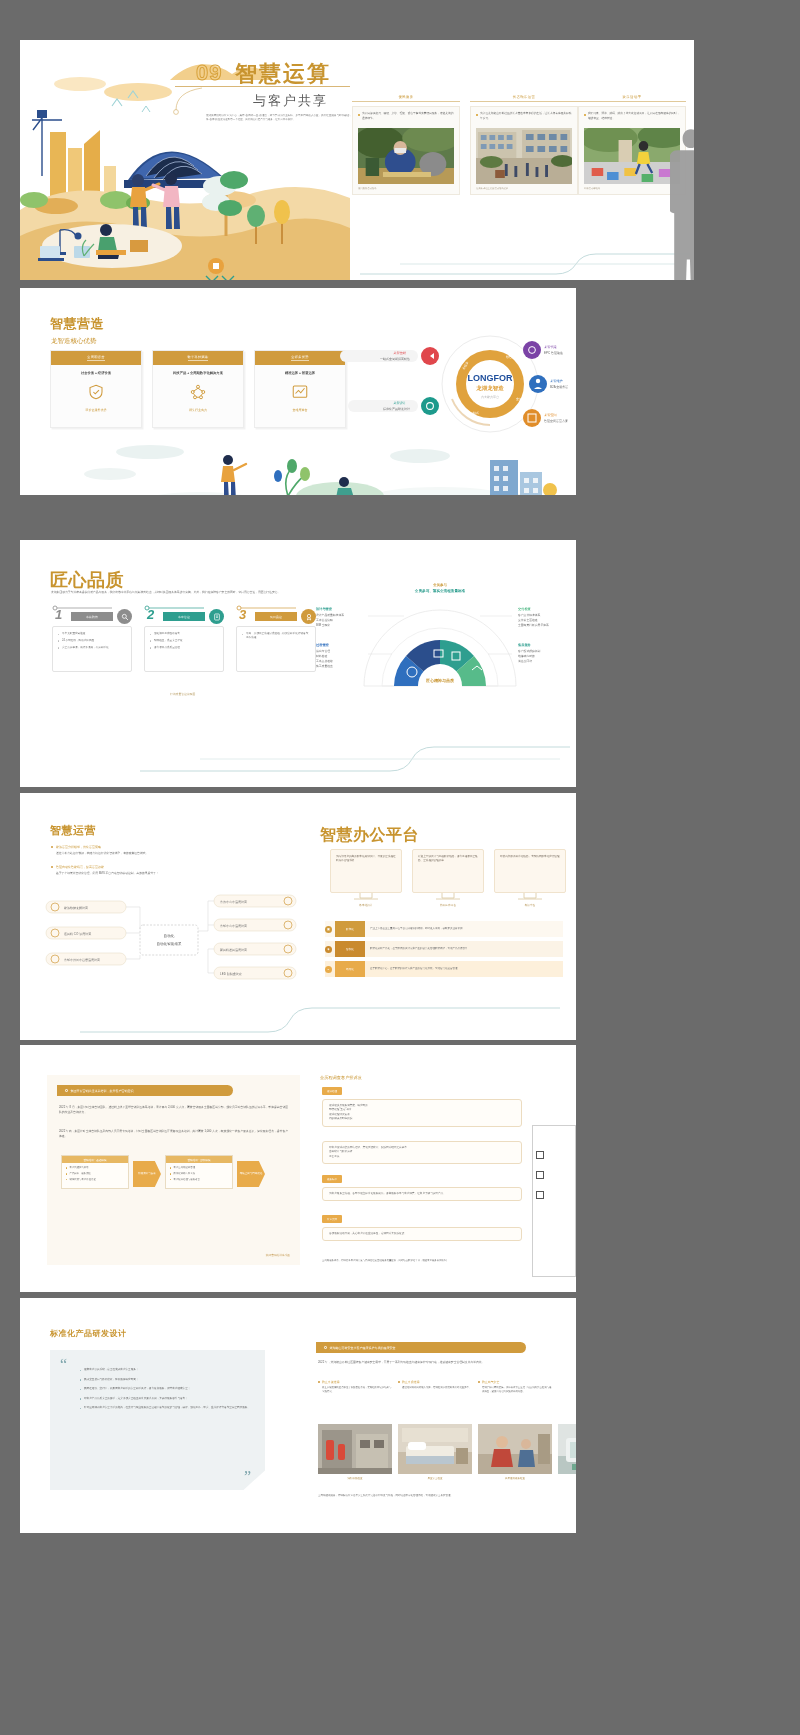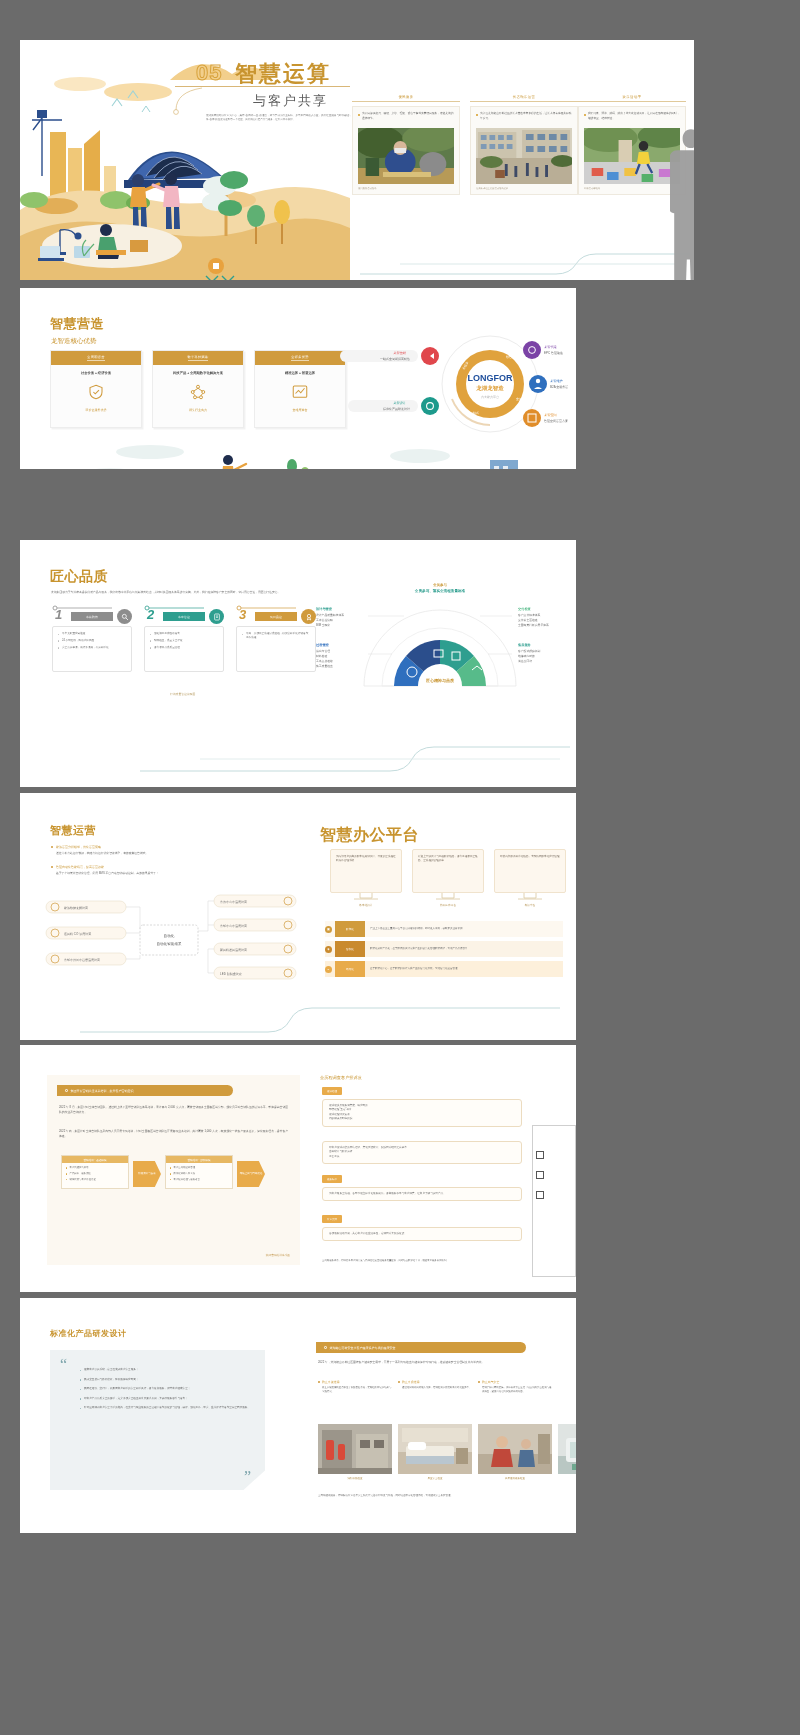--- a/index.html
+++ b/index.html
@@ -69,21 +69,21 @@
     content: ""; position: absolute; left: 0; top: 2px;
     width: 1.6px; height: 1.6px; background: #d9a63c; border-radius: 50%;
   }
   .s1-photo { width: 100%; height: 56px; margin-top: 3px; display: block; }
   .s1-cap { font-size: 2.3px; color: #a79a84; margin-top: 2.5px; }
 
   
   #s1-wave { position: absolute; left: 340px; top: 190px; width: 330px; height: 48px; }
 
   
-  #slide2 { left: 20px; top: 288px; width: 556px; height: 181px; }
+  #slide2 { left: 20px; top: 288px; width: 556px; height: 207px; }
   #s2-title { position: absolute; left: 30px; top: 27px; font-size: 13px; }
   #s2-sub   { position: absolute; left: 31px; top: 49px; font-size: 6.5px; color: #c8942f; }
   .s2-card {
     position: absolute; top: 62px; width: 92px; height: 78px;
     background: #fcfcfc; border: .5px solid #ededed;
     box-shadow: 1.5px 1.5px 0 rgba(0,0,0,.05);
   }
   .s2-card .bar {
     height: 14px; background: #d09b3d; color: #fff;
     font-size: 3.2px; display: flex; align-items: center; justify-content: center;
@@ -96,21 +96,21 @@
   }
   .s2-card .ico { display: flex; justify-content: center; margin-top: 7px; }
   .s2-card .foot {
     font-size: 3px; color: #c8942f; text-align: center; margin-top: 7px;
   }
   #s2-diagram { position: absolute; left: 300px; top: 40px; width: 248px; height: 110px; }
   #s2-scene   { position: absolute; left: 30px; top: 148px; width: 516px; height: 92px; }
 
   
   #slide3 { left: 20px; top: 540px; width: 556px; height: 247px; }
-  #s3-title { position: absolute; left: 30px; top: 28px; font-size: 14px; }
+  #s3-title { position: absolute; left: 30px; top: 28px; font-size: 18px; }
   #s3-body  { position: absolute; left: 31px; top: 50px; width: 235px; font-size: 2.8px; line-height: 1.8; color: #6e6e6e; text-align: justify; }
   .s3-step { position: absolute; top: 70px; width: 80px; height: 72px; }
   .s3-step .tophd { position: relative; height: 16px; }
   .s3-step .num {
     position: absolute; left: 3px; top: -3px; font-size: 13px; font-weight: bold; font-style: italic;
   }
   .s3-step .pill {
     position: absolute; left: 19px; top: 2px; height: 9px; width: 42px;
     display: flex; align-items: center; justify-content: center;
     color: #fff; font-size: 2.8px; letter-spacing: .2px;
@@ -347,21 +347,21 @@
       <rect x="54" y="206" width="16" height="12" rx="1" fill="#bcd9e8"></rect>
 
       <path d="M64 216 q-4 -10 2 -16 M64 216 q6 -8 10 -12" stroke="#5fb073" stroke-width="1.2" fill="none"></path>
 
       <circle cx="196" cy="226" r="8" fill="#e8a23e"></circle>
       <rect x="193" y="223" width="6" height="6" fill="#fff"></rect>
       <path d="M186 236 l6 6 l6 -6" fill="none" stroke="#2e9e8f" stroke-width="1.4"></path>
       <path d="M202 236 l6 6 l6 -6" fill="none" stroke="#2e9e8f" stroke-width="1.4"></path>
     </svg>
 
-    <div id="s1-num">05</div>
+    <div id="s1-num">09</div>
     <div id="s1-title">智慧运算</div>
     <div id="s1-rule"></div>
     <svg id="s1-hook" viewBox="0 0 36 38">
       <path d="M34 2 q-26 4 -26 22" stroke="#d9b778" stroke-width=".7" fill="none"></path>
       <circle cx="8" cy="26" r="2.4" stroke="#d9b778" stroke-width=".7" fill="none"></circle>
     </svg>
     <div id="s1-sub">与客户共享</div>
     <div id="s1-body">龙湖集团始终以客户为中心，秉持"善待你一生"的理念，致力于成为行业标杆。多年来持续投入公益，践行社区服务与睦邻融合，将"善待"的温度传递到每一个社区。我们用心打造产品与服务，让客户共享美好。</div>
 
     <div class="s1-col" style="left:332px">

